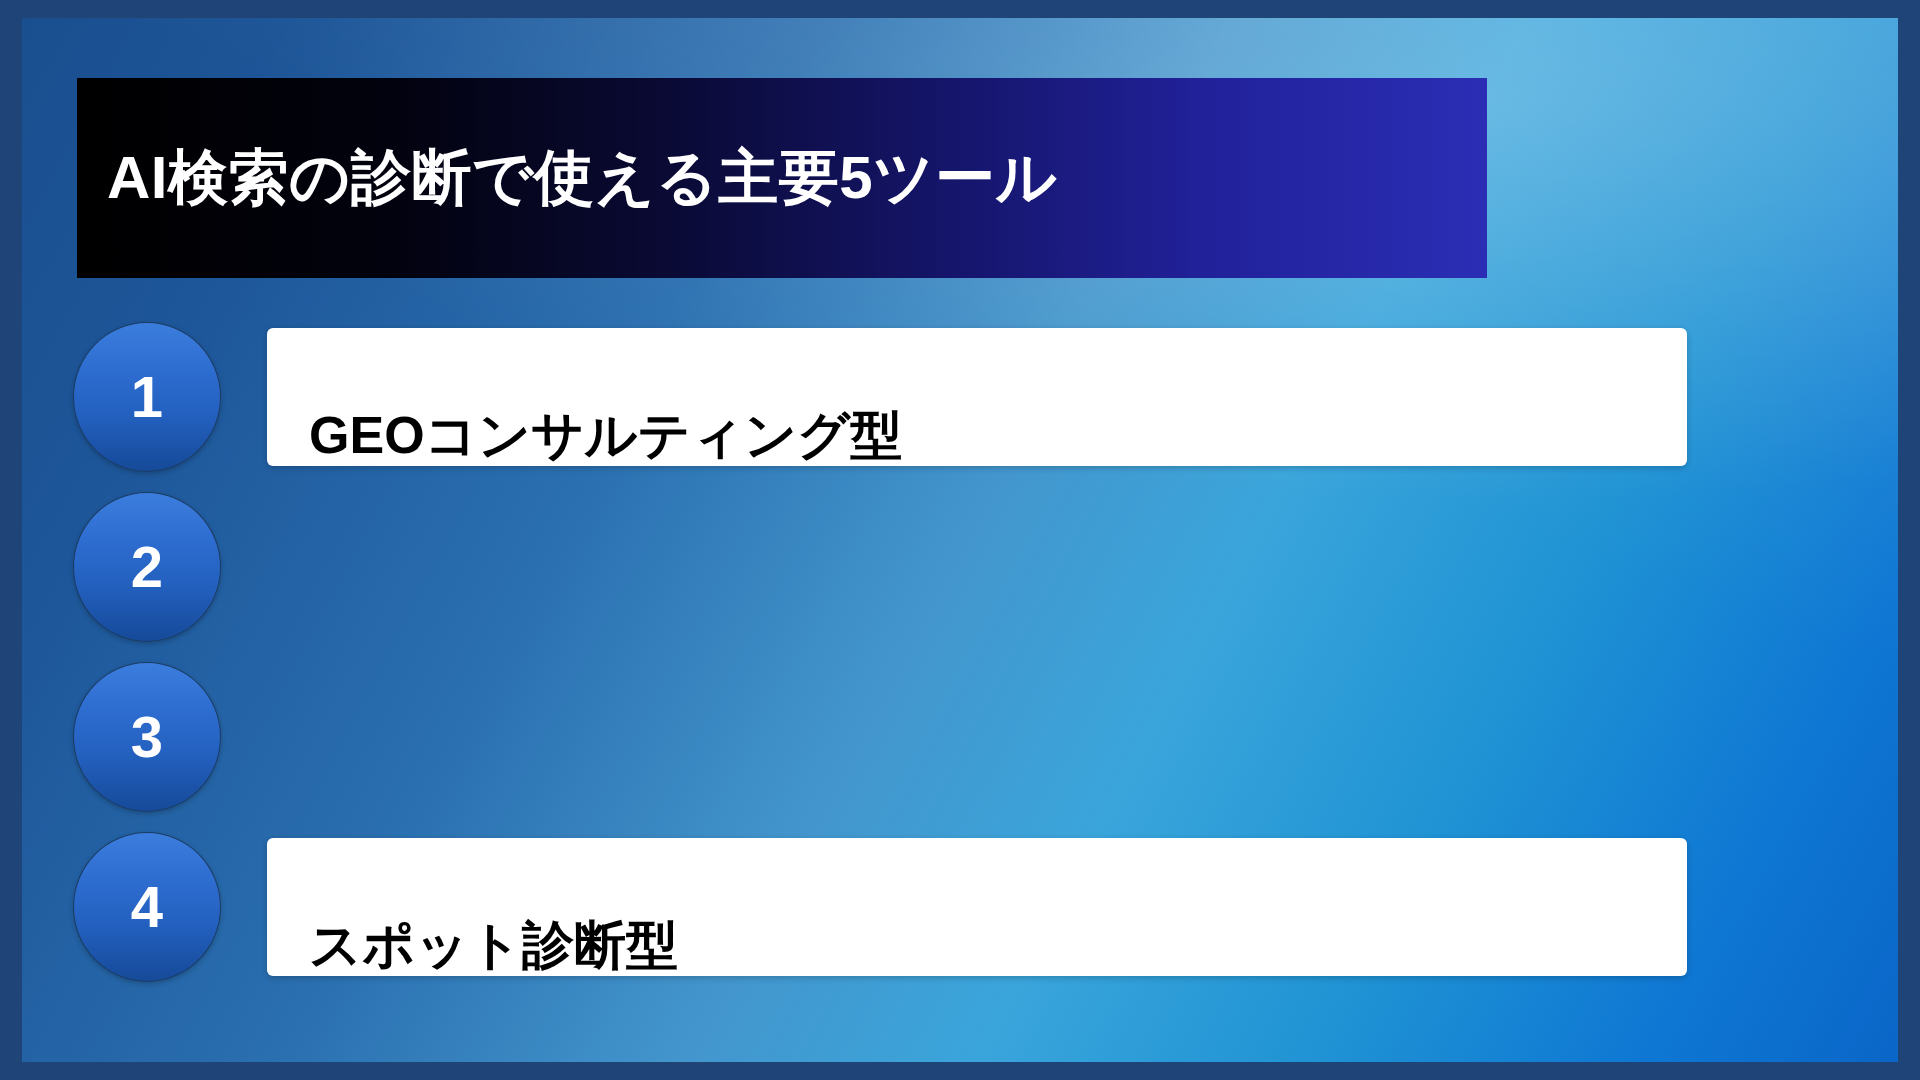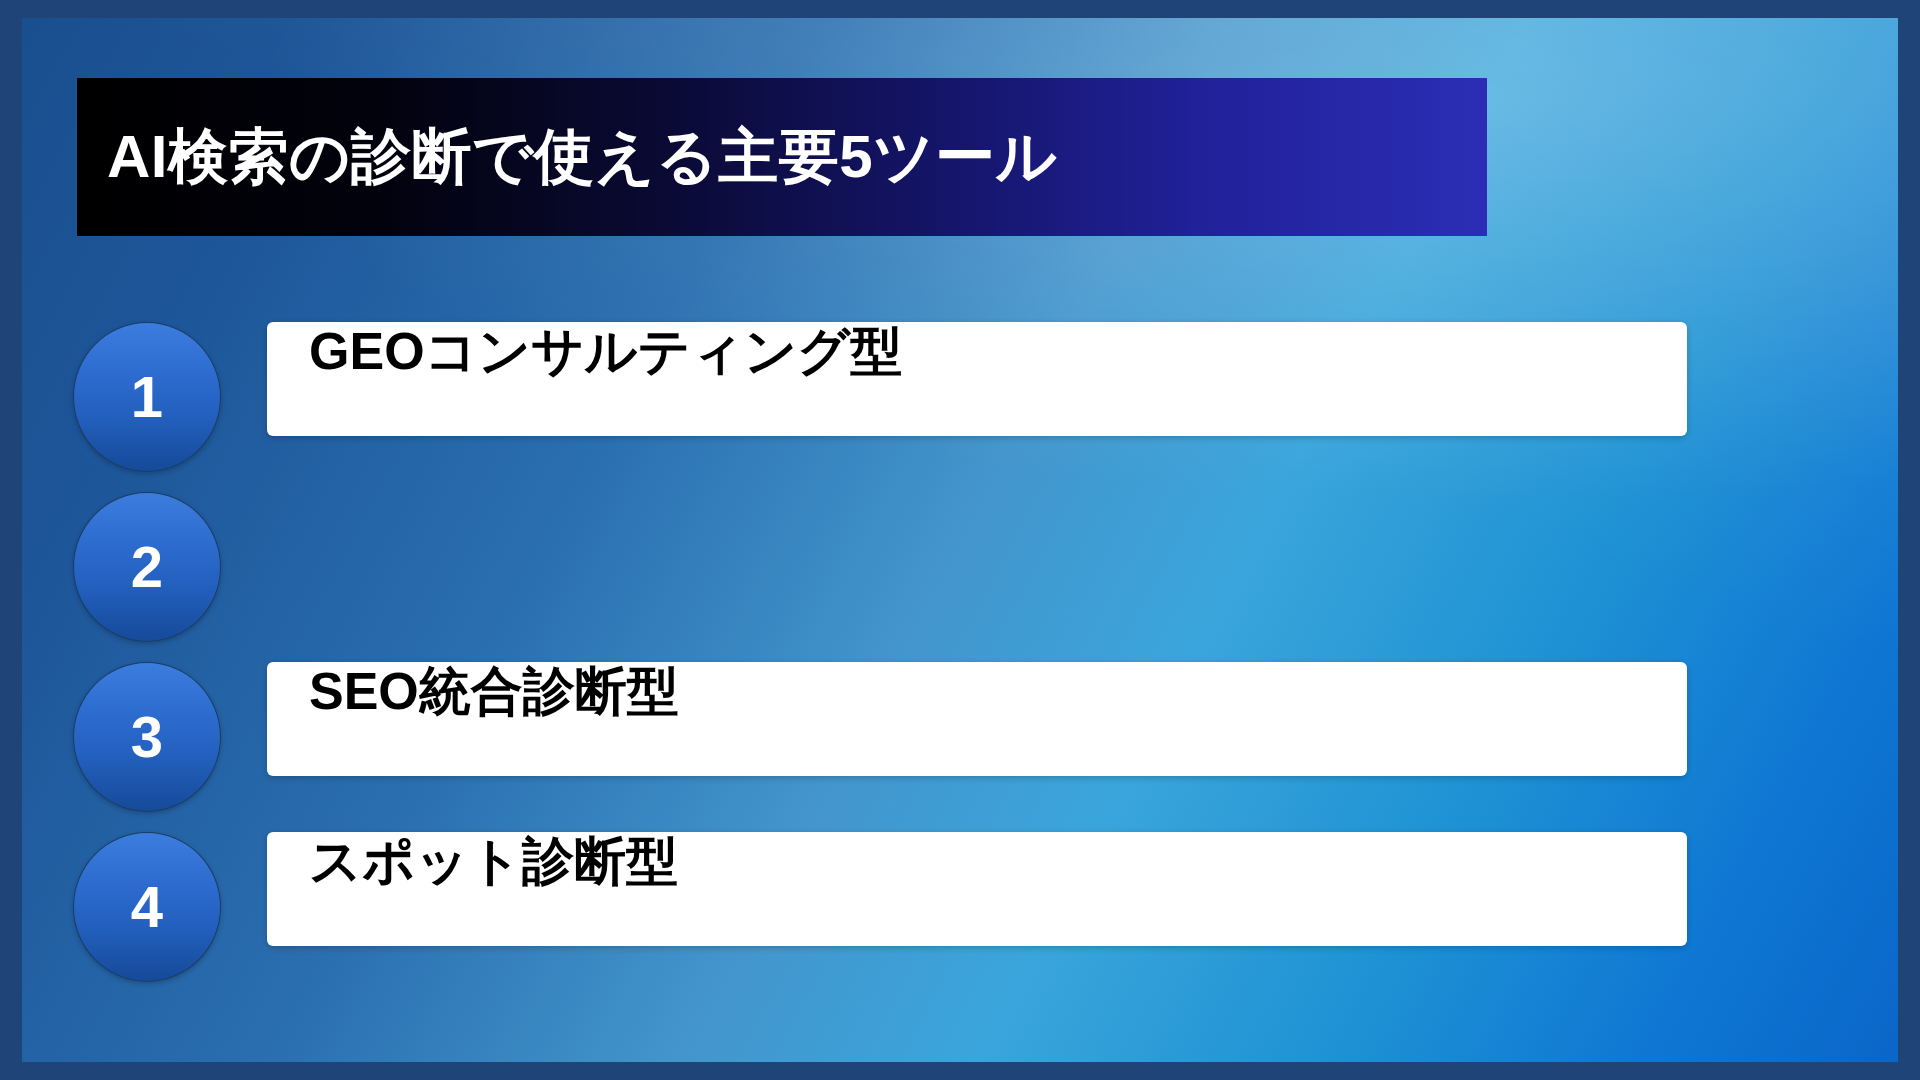--- a/index.html
+++ b/index.html
@@ -54,21 +54,21 @@
       radial-gradient(120% 70% at 78% 8%, rgba(255,255,255,0.18) 0%, rgba(255,255,255,0) 55%);
     pointer-events: none;
   }
 
   
   #title-bar {
     position: absolute;
     left: 55px;
     top: 60px;
     width: 1410px;
-    height: 158px;
+    height: 200px;
     background: linear-gradient(90deg,
         #000000 0%,
         #02020e 22%,
         #0a0a35 42%,
         #15156b 62%,
         #21219a 80%,
         #2b2eb5 100%);
     display: flex;
     align-items: center;
     z-index: 3;
@@ -114,28 +114,28 @@
   .badge-number {
     color: #ffffff;
     font-size: 58px;
     font-weight: 700;
     line-height: 1;
   }
 
   .card {
     position: absolute;
     left: 245px;
-    top: 0px;
+    top: 6px;
     width: 1420px;
-    height: 114px;
+    height: 138px;
     background: #ffffff;
     border-radius: 6px;
     box-shadow: 0 2px 6px rgba(0,0,0,0.20);
     display: flex;
-    align-items: flex-start;
+    align-items: flex-end;
     box-sizing: border-box;
   }
   .card-label {
     margin-left: 42px;
     color: #000000;
     font-size: 52px;
     font-weight: 700;
     line-height: 1.15;
     white-space: nowrap;
   }
@@ -163,23 +163,20 @@
     <div class="row row-2">
       <div class="badge">
         <span class="badge-number">2</span>
       </div>
     </div>
 
     <div class="row row-3">
       <div class="badge">
         <span class="badge-number">3</span>
       </div>
-      <div class="card">
-        <span class="card-label">SEO統合診断型</span>
-      </div>
     </div>
 
     <div class="row row-4">
       <div class="badge">
         <span class="badge-number">4</span>
       </div>
       <div class="card">
         <span class="card-label">スポット診断型</span>
       </div>
     </div>

